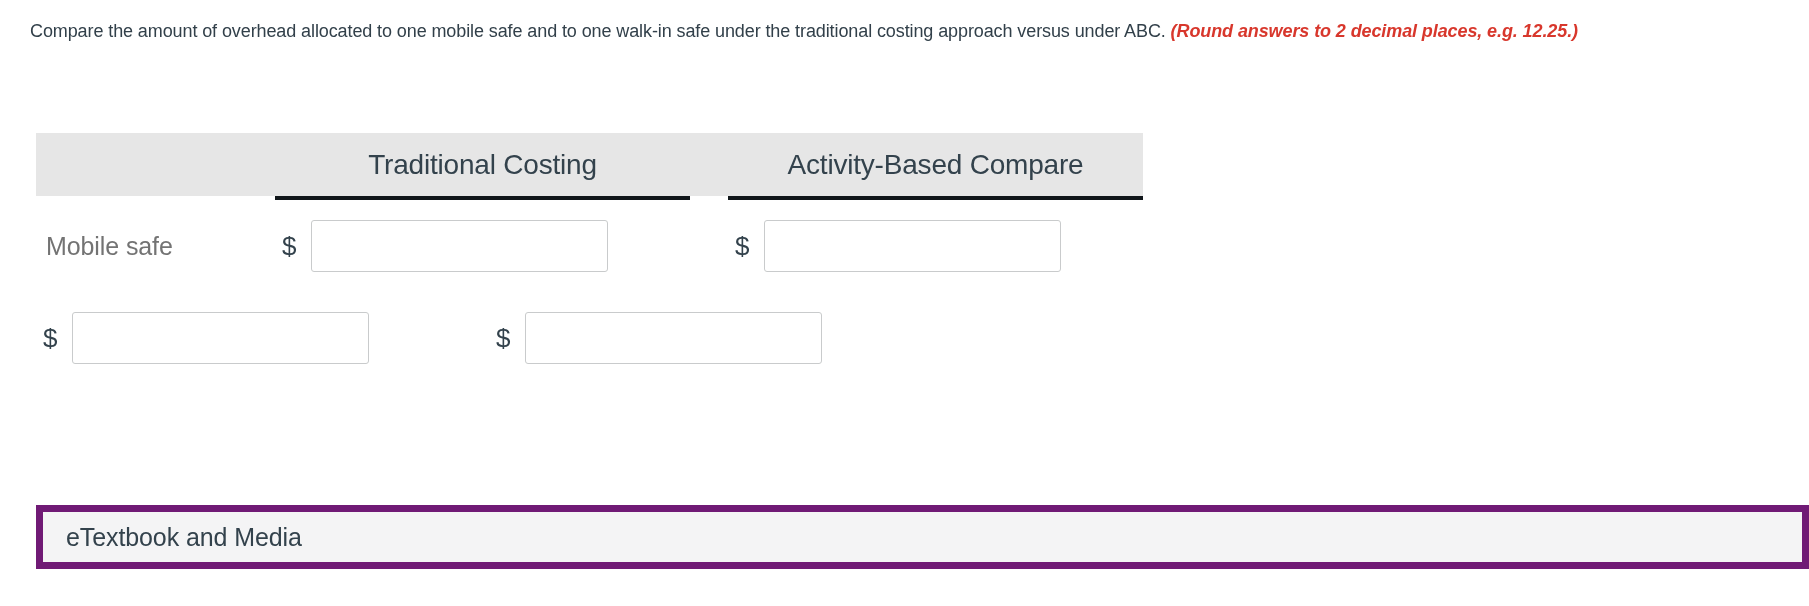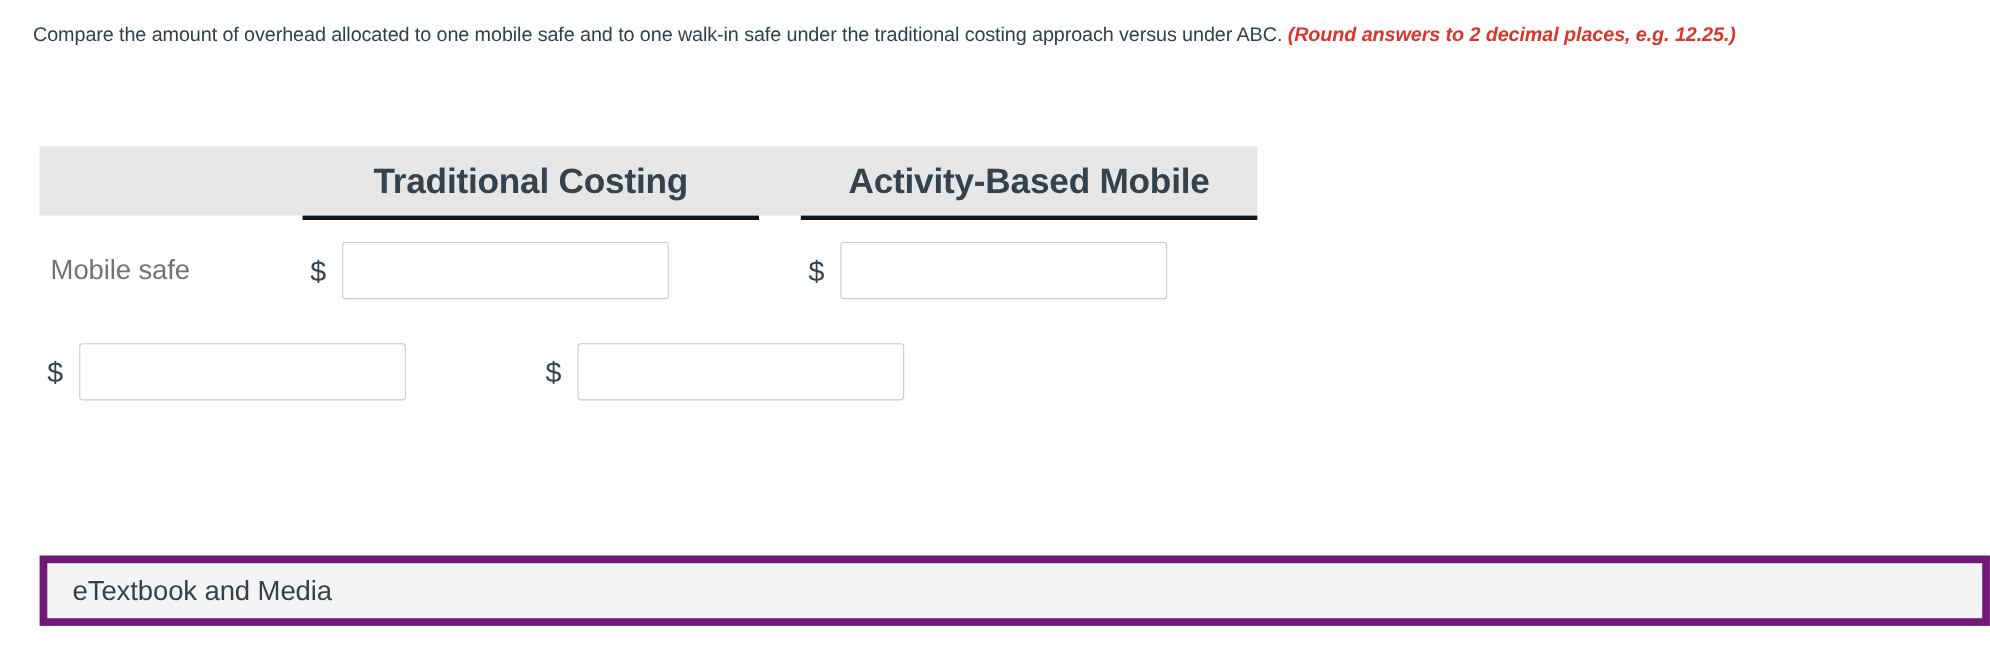--- a/index.html
+++ b/index.html
@@ -42,22 +42,22 @@
   }
   .thead {
     display: flex;
     background: #e6e6e6;
     height: 63px;
   }
   .th {
     display: flex;
     align-items: center;
     justify-content: center;
-    font-size: 32px;
-    font-weight: bold;
+    font-size: 28px;
+    font-weight: normal;
     color: #33424c;
     letter-spacing: -0.2px;
     box-sizing: border-box;
   }
   .th-blank { width: 239px; }
   .th-col   { width: 415px; }
   .th-gap   { width: 38px; }
 
   .rule-row {
     display: flex;
@@ -140,21 +140,21 @@
 <div class="prompt">
   <span>Compare the amount of overhead allocated to one mobile safe and to one walk-in safe under the traditional costing approach versus under ABC. </span><span class="hint">(Round answers to 2 decimal places, e.g. 12.25.)</span>
 </div>
 
 <div class="table">
 
   <div class="thead">
     <div class="th th-blank"></div>
     <div class="th th-col">Traditional Costing</div>
     <div class="th th-gap"></div>
-    <div class="th th-col">Activity-Based Mobile</div>
+    <div class="th th-col">Activity-Based Compare</div>
   </div>
 
   <div class="rule-row">
     <div class="rule-spacer"></div>
     <div class="rule"></div>
     <div class="rule-gap"></div>
     <div class="rule"></div>
   </div>
 
   <div class="row">

